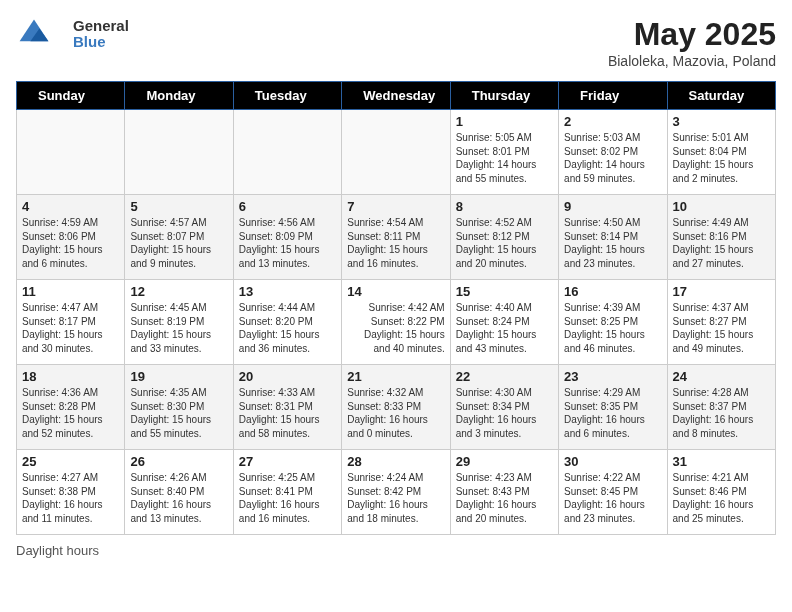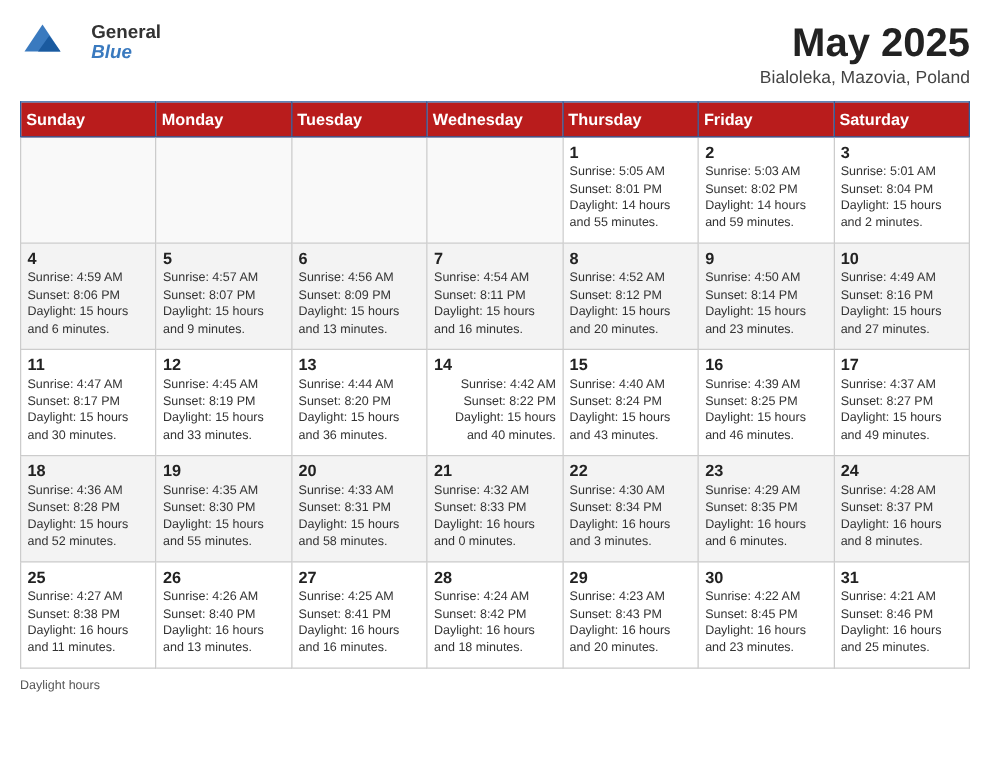--- a/index.html
+++ b/index.html
@@ -22,21 +22,21 @@
       gap: 21px;
     }
     .logo-text {
       display: flex;
       flex-direction: column;
       font-size: 15px;
       font-weight: bold;
       line-height: 1.1;
     }
     .logo-general { color: #333; }
-    .logo-blue { color: #3a7abf; font-style: italic; }
+    .logo-blue { color: #3a7abf; }
     .logo-icon {
       width: 36px;
       height: 36px;
     }
     .title-block {
       text-align: right;
     }
     .month-year {
       font-size: 32px;
       font-weight: bold;
@@ -46,25 +46,25 @@
     .location {
       font-size: 14px;
       color: #444;
     }
     table {
       width: 100%;
       border-collapse: collapse;
       table-layout: fixed;
     }
     th {
-      background-color: #b91c1c;
+      background-color: #000000;
       color: #fff;
       font-size: 13px;
       font-weight: bold;
-      padding: 6px 4px;
+      padding: 6px 21px;
       text-align: left;
       border: 1px solid #2a5fa0;
     }
     td {
       vertical-align: top;
       border: 1px solid #ccc;
       padding: 4px 5px;
       font-size: 10.5px;
       color: #222;
       background: #fff;
@@ -83,21 +83,21 @@
     .cell-text {
       font-size: 10px;
       color: #333;
       line-height: 1.35;
     }
     tr:nth-child(odd) td { background: #fff; }
     tr:nth-child(even) td { background: #f3f3f3; }
     td.empty { background: #f9f9f9 !important; }
     .footer {
       margin-top: 8px;
-      font-size: 10px;
+      font-size: 13px;
       color: #555;
     }
   </style>
 </head>
 <body>
 
 <div class="header">
   <div class="logo">
     <svg class="logo-icon" viewBox="0 0 40 40">
       <polygon points="20,4 36,28 4,28" fill="#3a7abf"></polygon>

